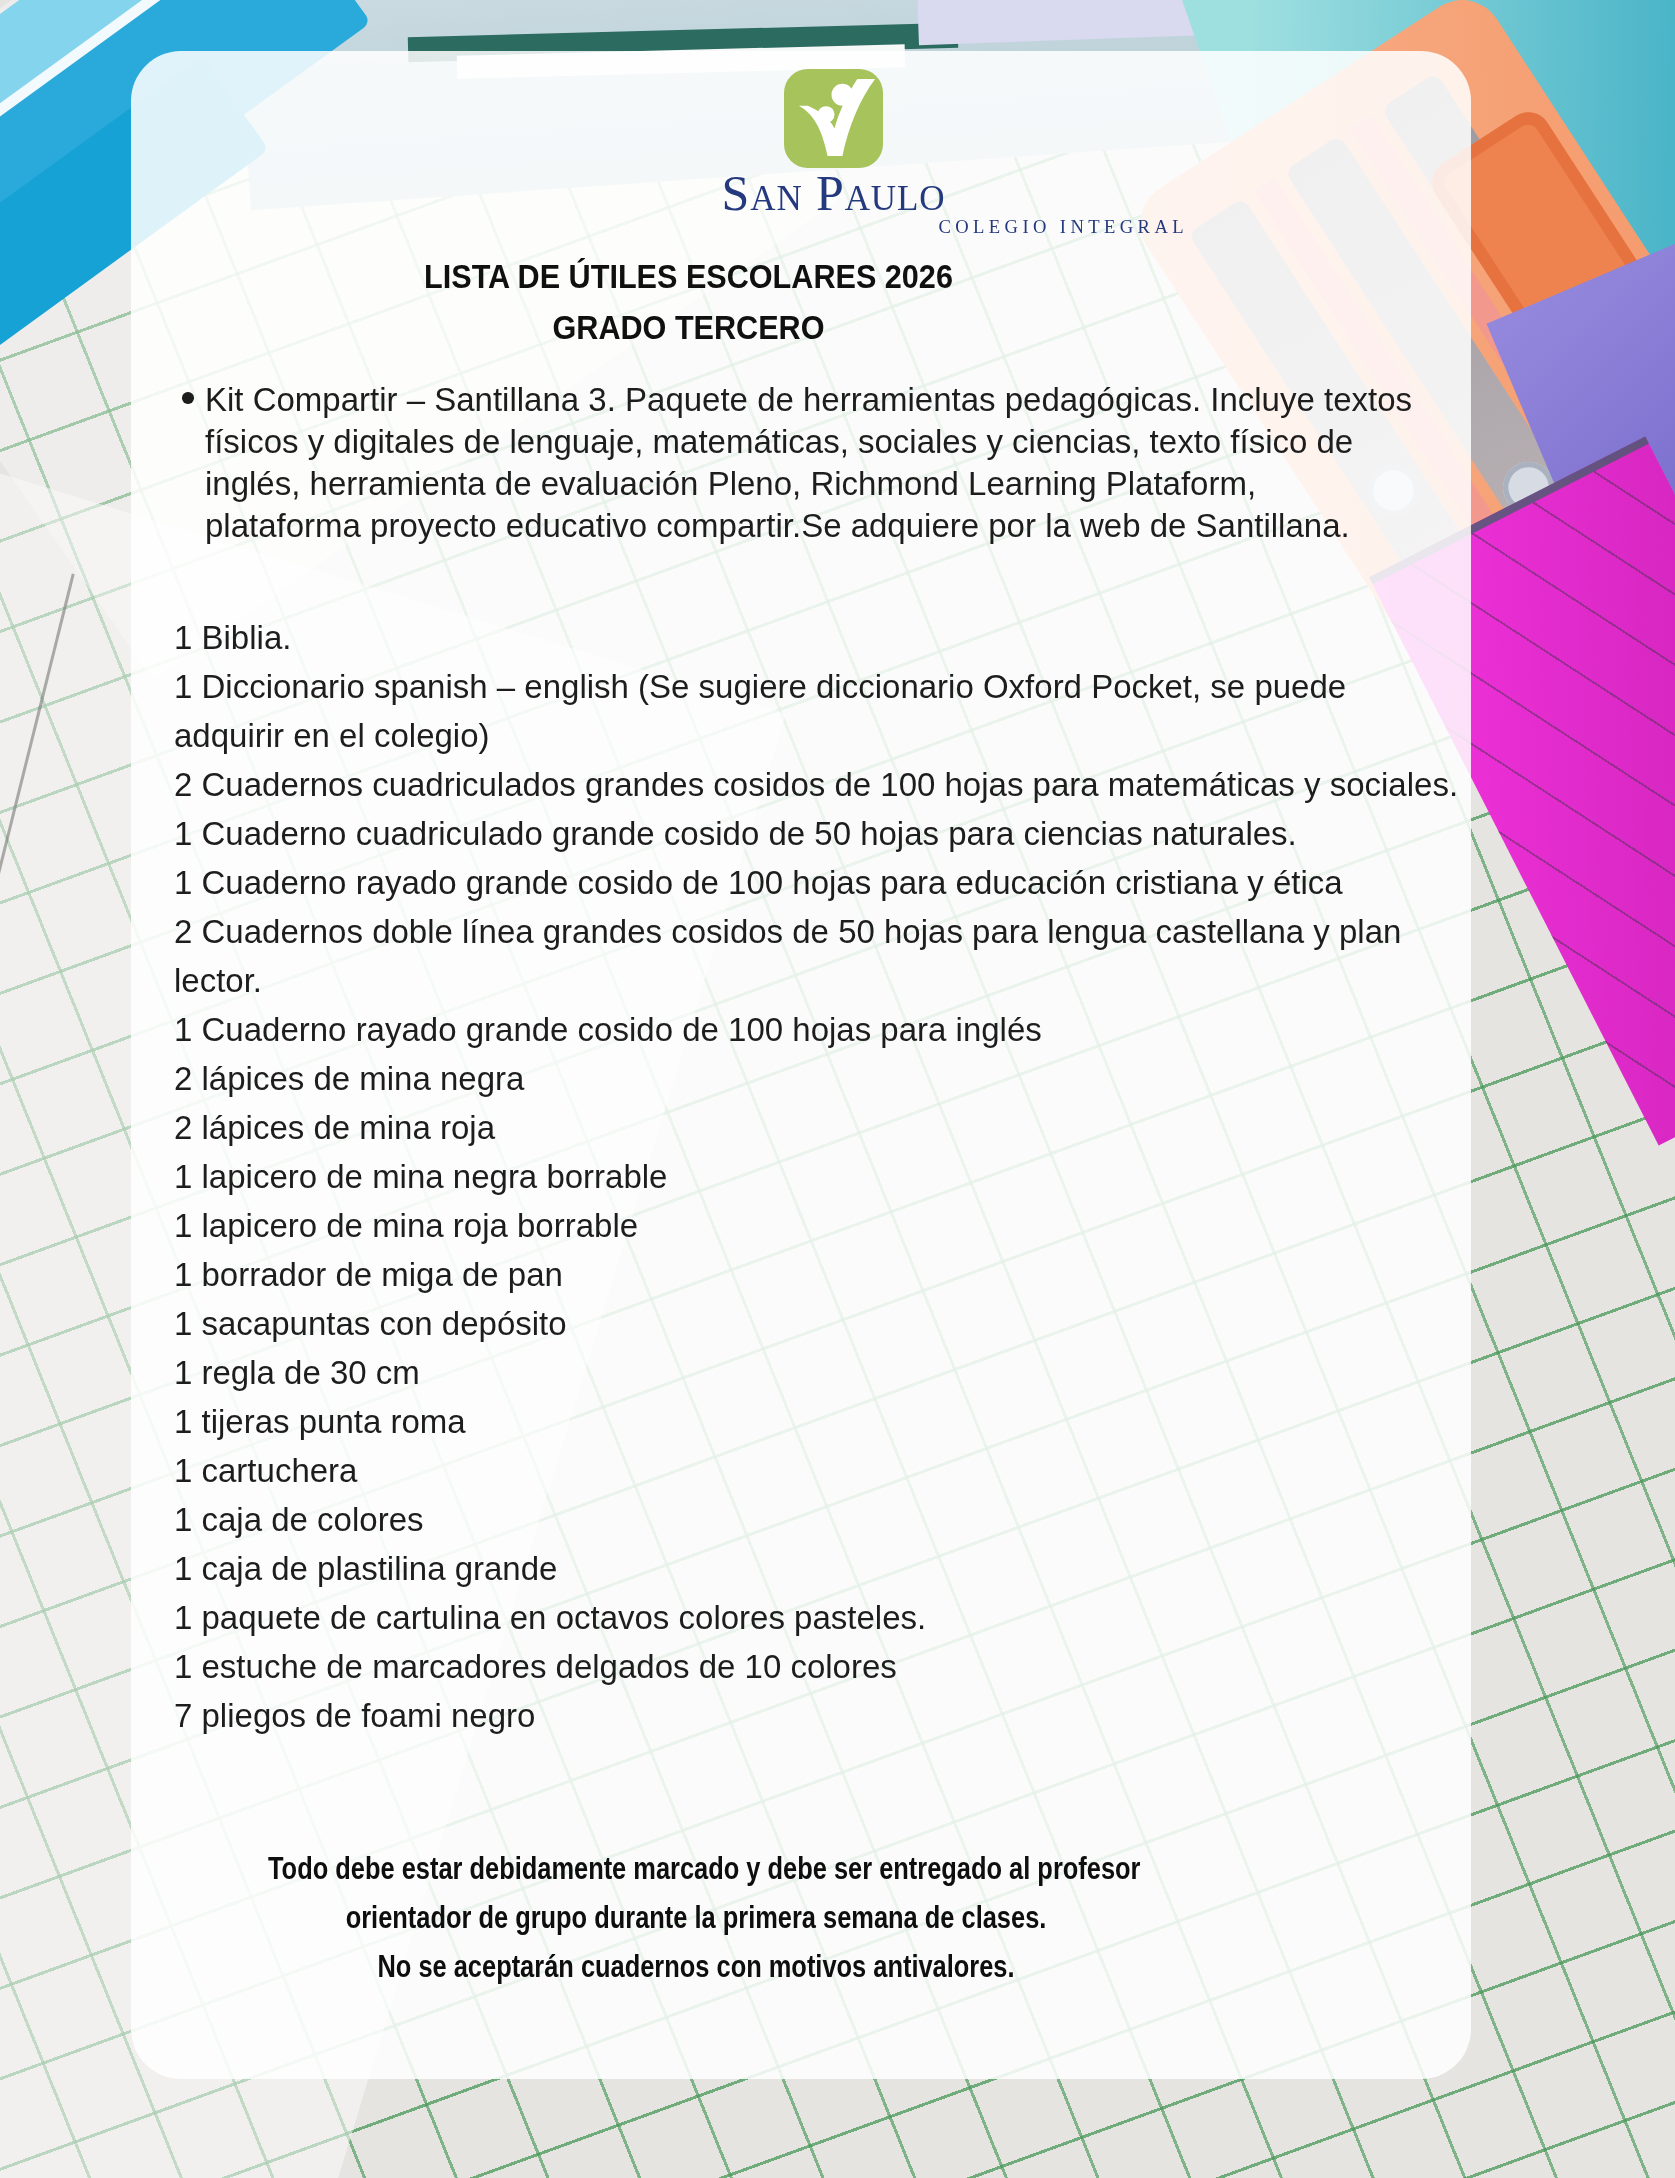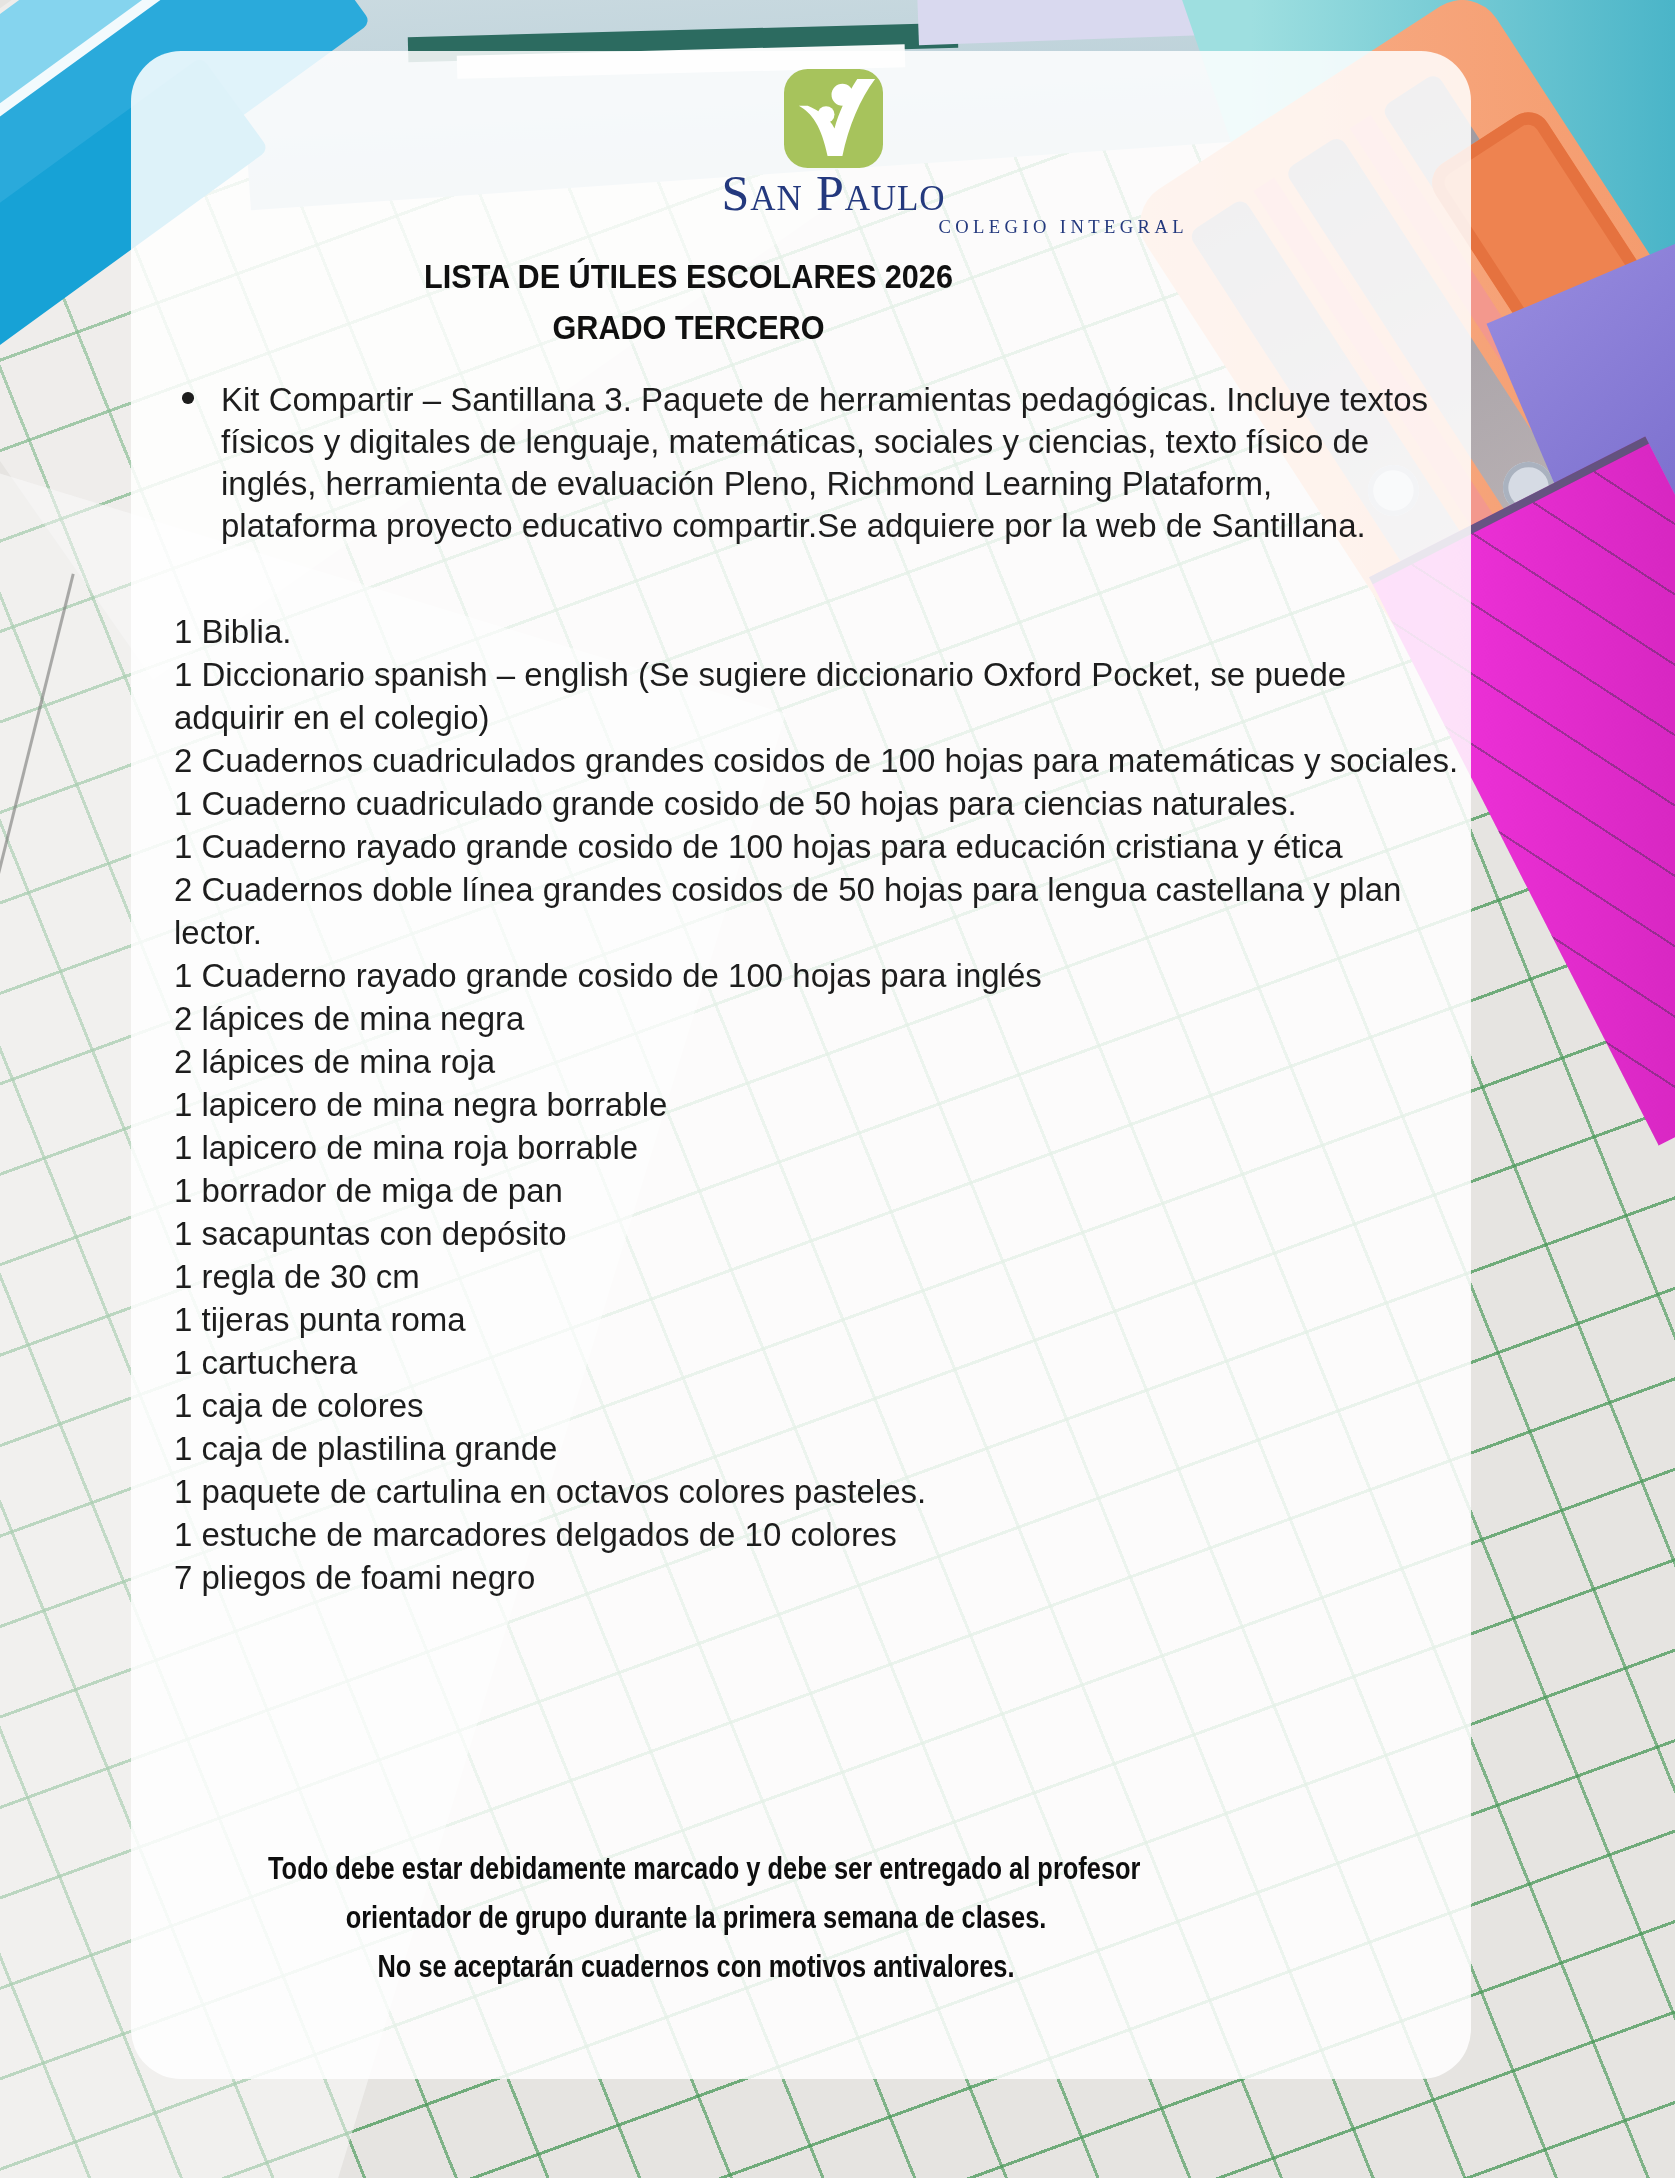--- a/index.html
+++ b/index.html
@@ -46,24 +46,24 @@
   .card{left:131px;top:51px;width:1340px;height:2028px;border-radius:50px;background:rgba(255,255,255,.855);}
   .logo{left:652px;top:17.7px;width:101px;height:99px;}
   .brand-name{left:348px;top:113px;width:709px;text-align:center;
     font-family:"Liberation Serif",serif;font-variant:small-caps;font-size:50px;letter-spacing:0.9px;color:#24397e;white-space:pre;}
   .brand-sub{left:348px;top:165px;width:709px;text-align:right;
     font-family:"Liberation Serif",serif;font-size:18.6px;letter-spacing:4.4px;color:#24397e;white-space:pre;}
   .title{left:43px;top:200px;width:1029px;text-align:center;font-size:34px;font-weight:800;
     line-height:51px;color:#101010;transform:scaleX(.90);transform-origin:center top;}
   .title div{white-space:pre;}
   .kit{left:74px;top:328px;font-size:33px;line-height:42px;color:#1d1d1d;}
-  .kit div{white-space:pre;margin-left:16px;}
+  .kit div{white-space:pre;}
   .kit .dot{position:absolute;left:-23px;top:13.3px;width:11.5px;height:11.5px;border-radius:50%;background:#1d1d1d;}
   .list{left:43px;top:559px;font-size:33px;line-height:43px;color:#1d1d1d;}
-  .list div{white-space:pre;}
+  .list div{white-space:pre;margin-top:6px;}
   .footer{left:43px;top:1793px;width:1044px;text-align:center;font-size:31px;font-weight:700;
     line-height:49px;color:#0e0e0e;transform:scaleX(.82);transform-origin:center top;}
   .footer div{white-space:pre;}
 </style>
 </head>
 <body>
 
 <div class="stage">
 
   <div class="abs grid"></div>

